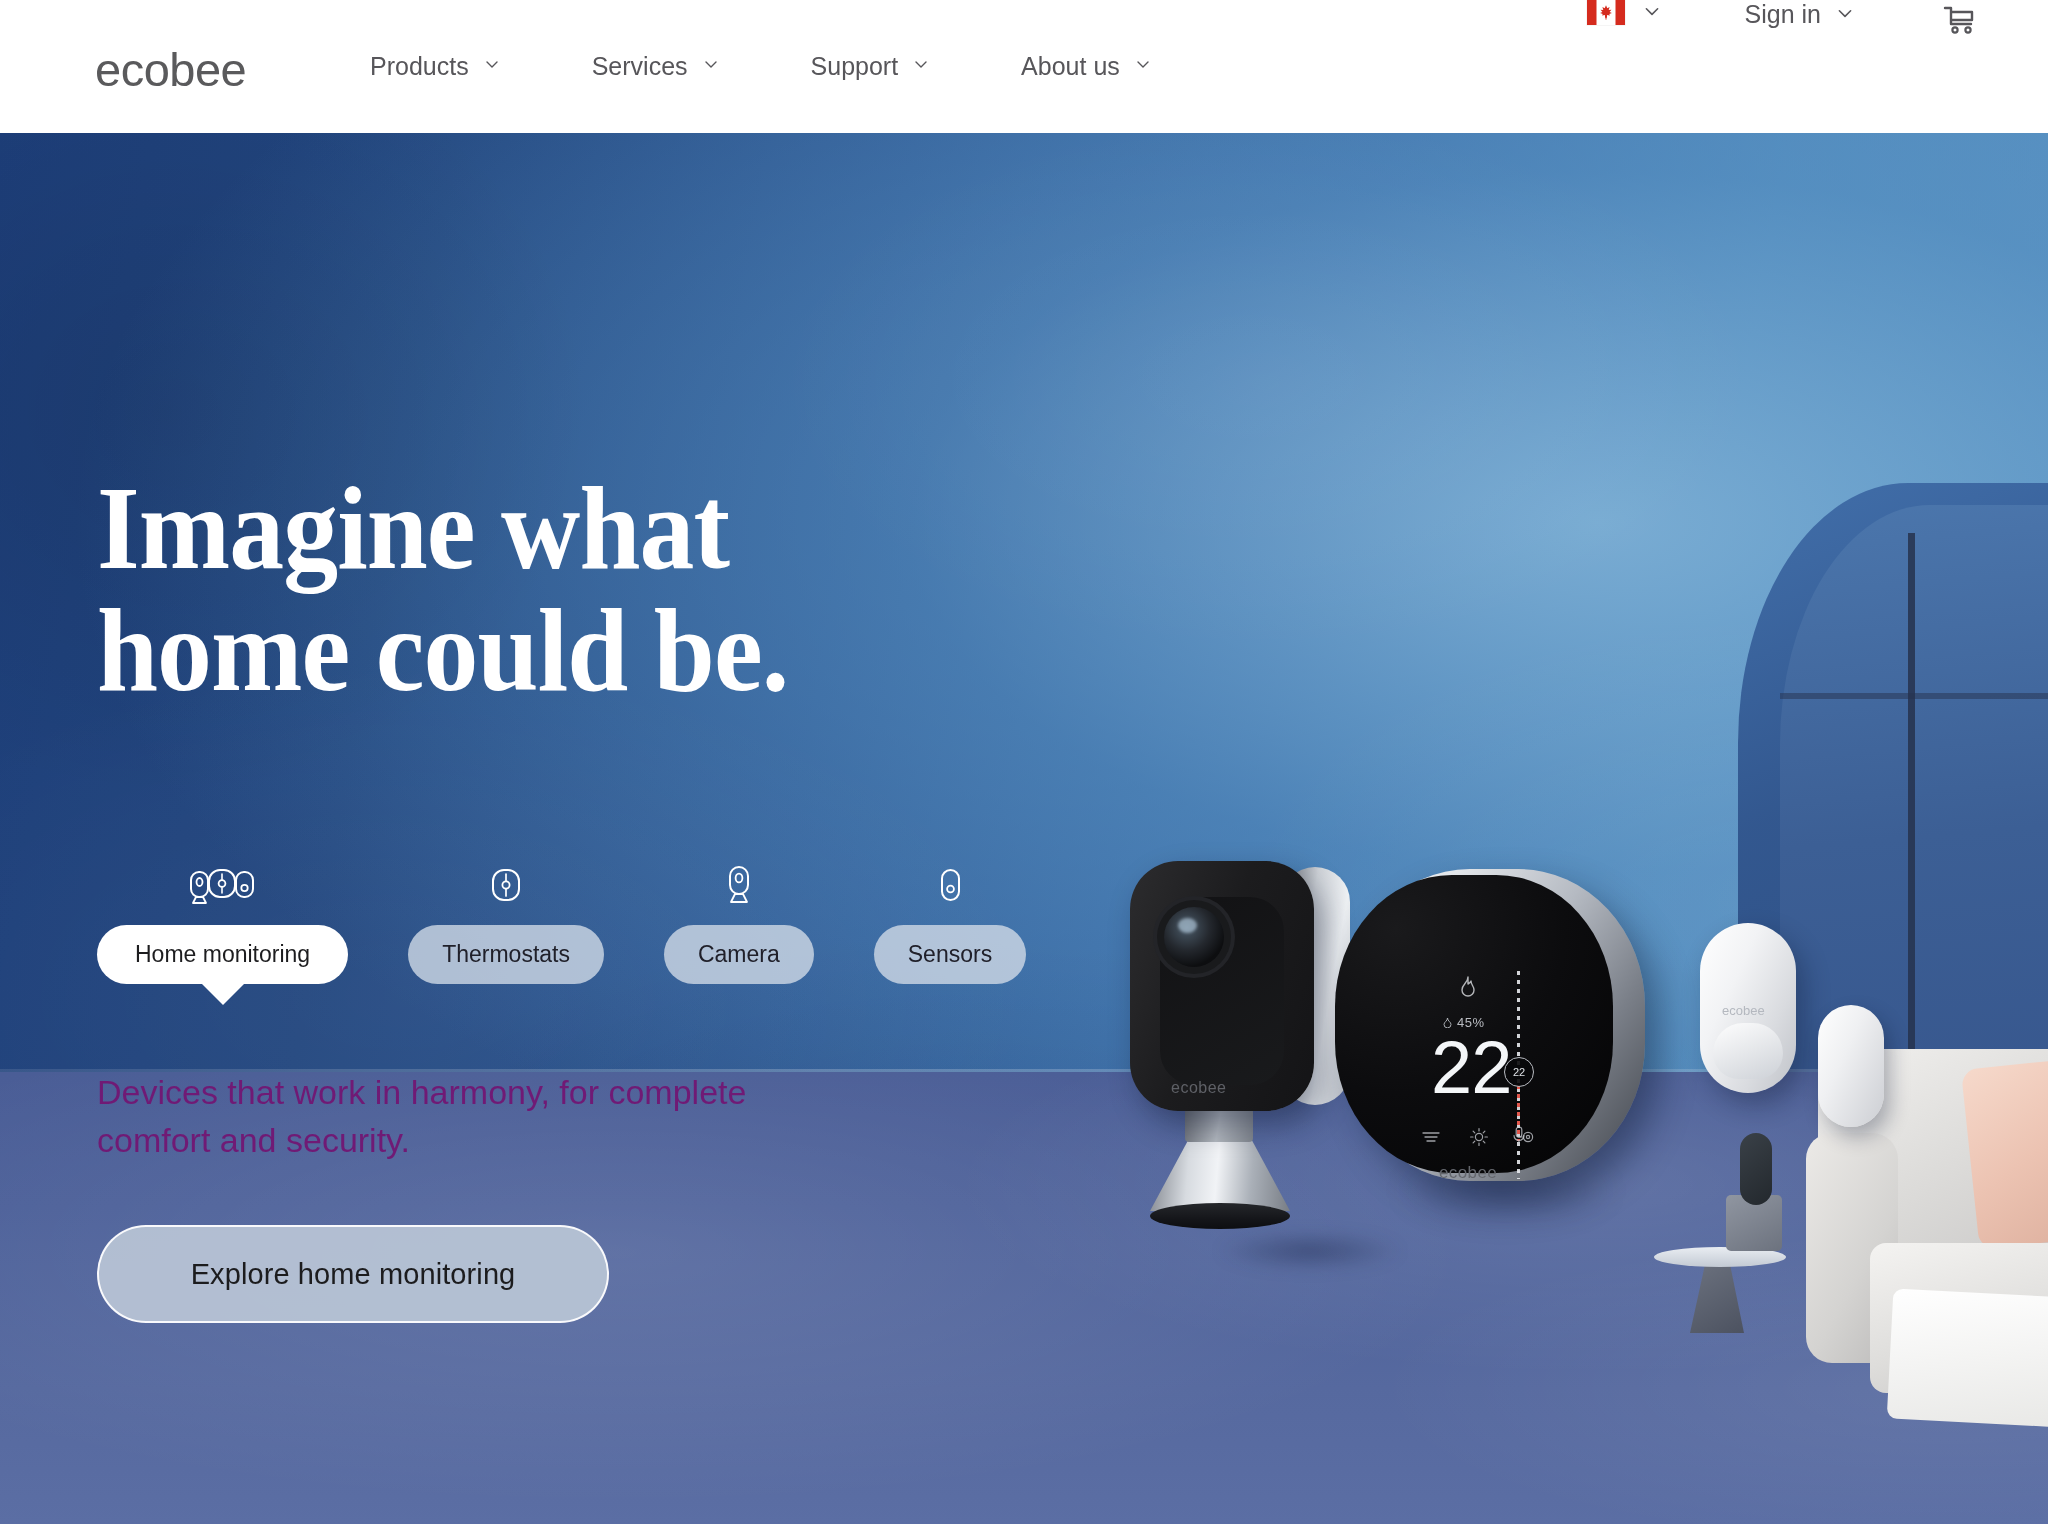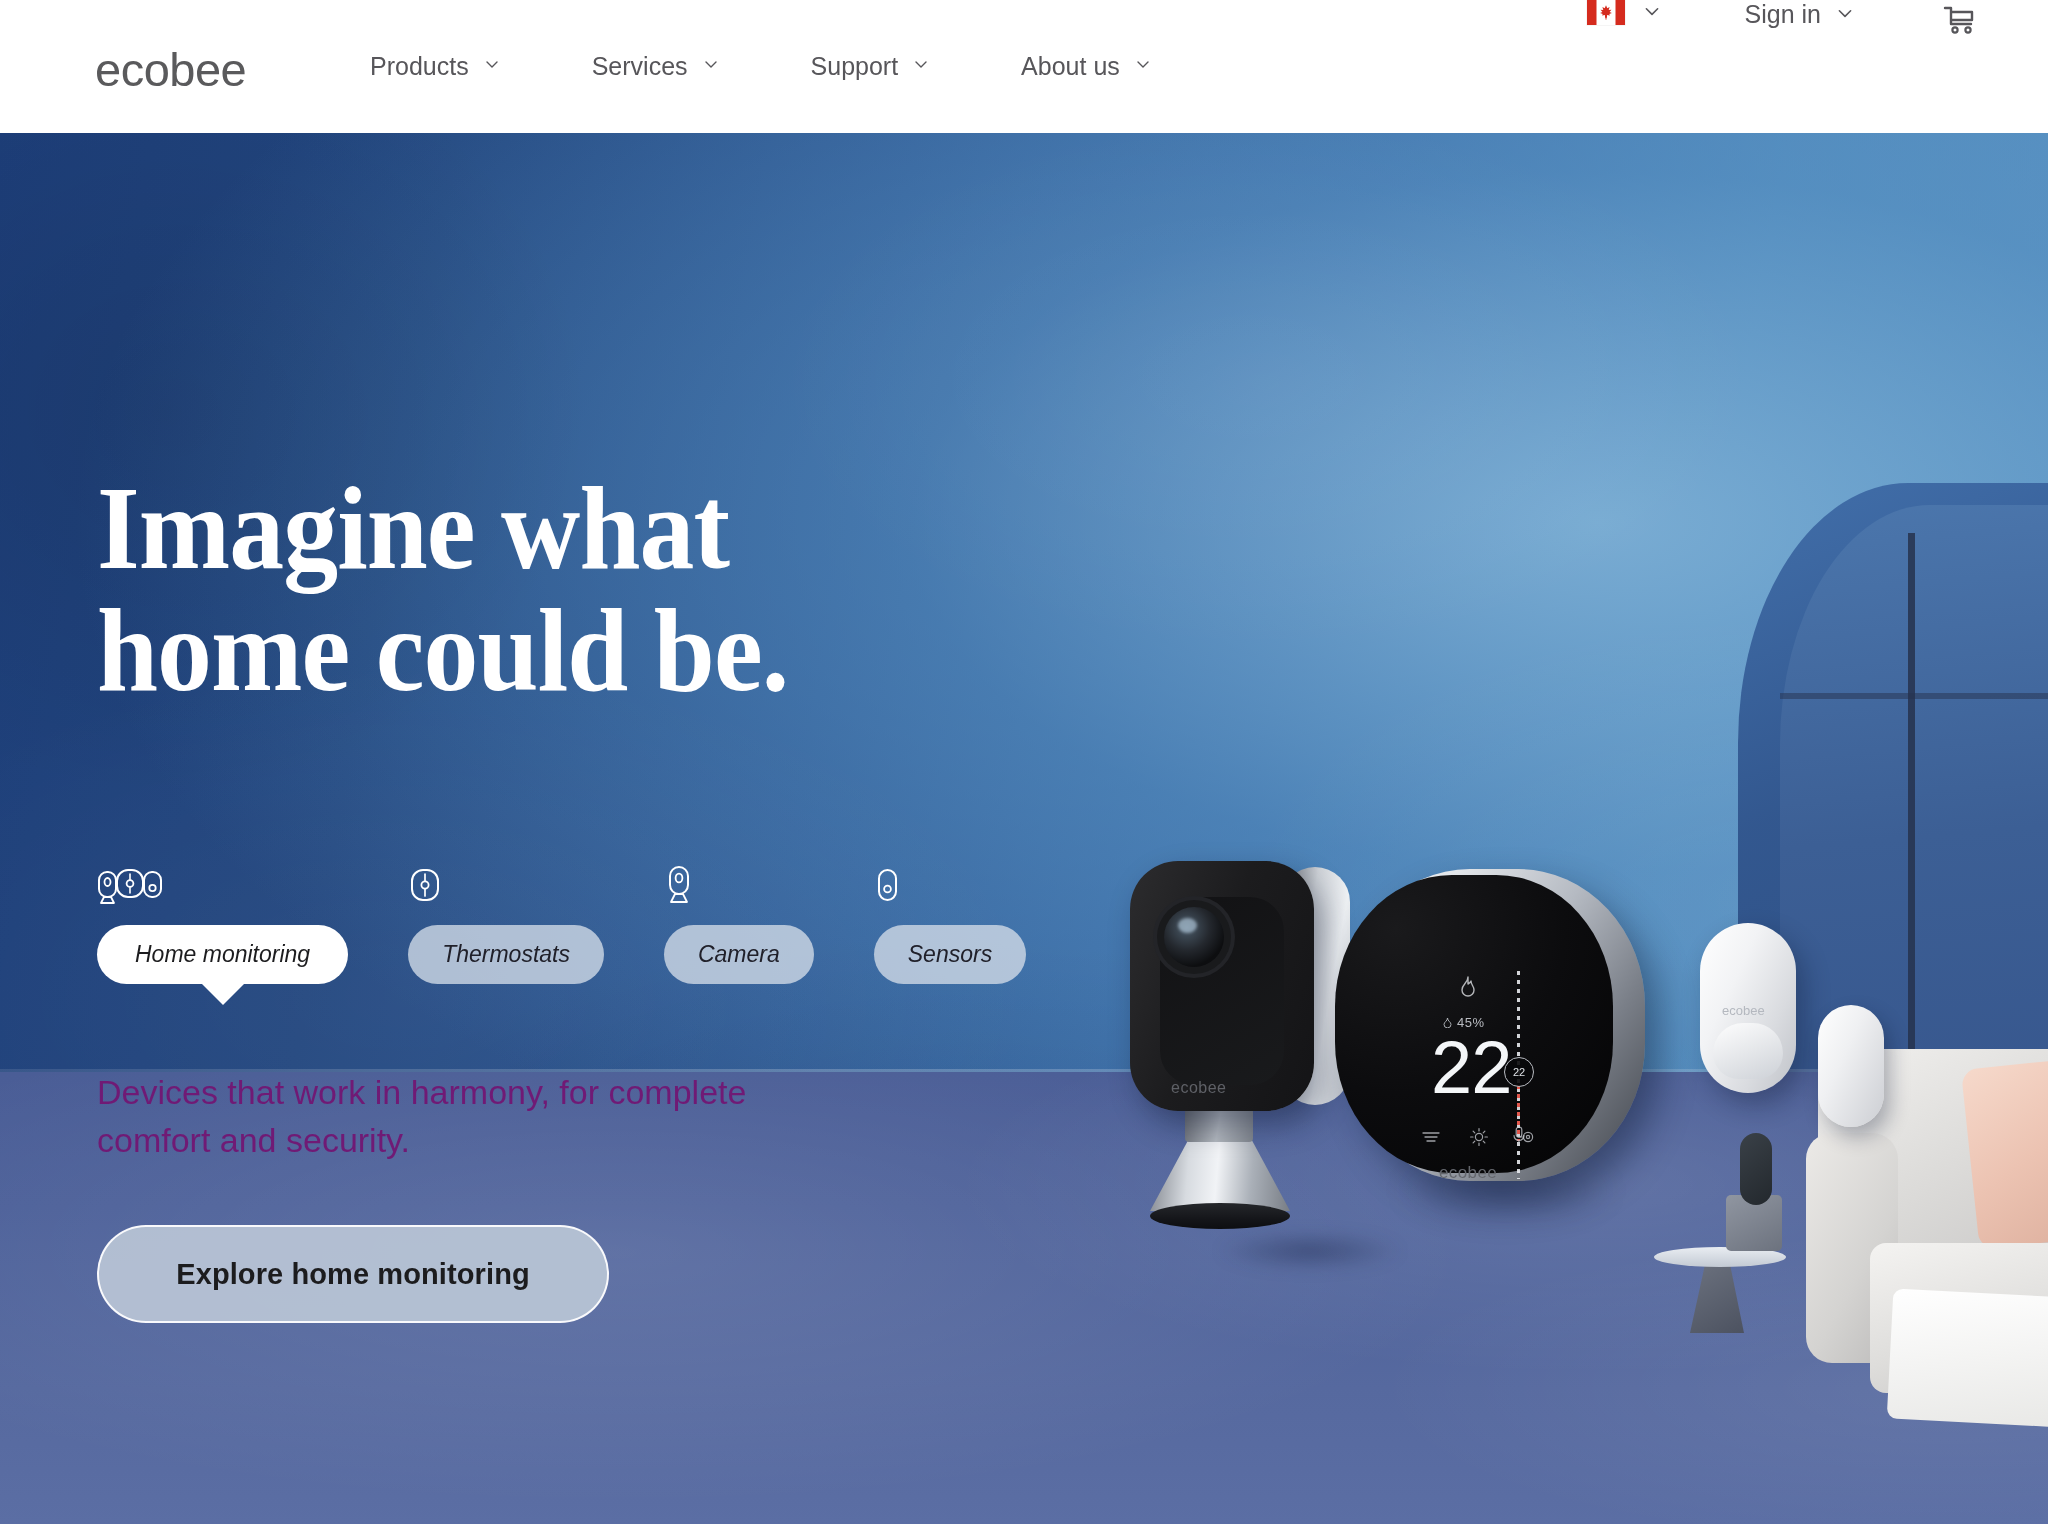--- a/index.html
+++ b/index.html
@@ -144,22 +144,22 @@
     white-space:pre-line;
   }
 
   
   .pillbar {
     position:absolute; left:97px; top:728px;
     display:flex; align-items:flex-end; gap:0;
     z-index:14;
   }
   .pill-wrap {
-    display:flex; flex-direction:column; align-items:flex-start;
-    margin-right:22px; position:relative;font-style:italic;
+    display:flex; flex-direction:column; align-items:center;
+    margin-right:22px; position:relative;
   }
   .pill-icon { height:46px; margin-bottom:18px; display:flex; align-items:flex-end; }
   .pill {
     border-radius:60px;
     padding:18px 34px; height:59px;
     display:flex; align-items:center; justify-content:center;
     font-size:23px; color:#1d1d1f;
     cursor:pointer; white-space:nowrap;
     position:relative;
   }
@@ -175,21 +175,21 @@
   }
 
   
   .cta {
     position:absolute; left:97px; top:1092px;
     width:512px; height:98px;
     border-radius:60px;
     background:rgba(186,197,214,0.92);
     border:2.5px solid rgba(255,255,255,0.92);
     display:flex; align-items:center; justify-content:center;
-    font-size:29px; font-weight:700; color:#1c1c1e;
+    font-size:29px; font-weight:400; color:#1c1c1e;
     letter-spacing:0.1px;
     cursor:pointer; z-index:14;
   }
 
   
   .products { position:absolute; inset:0; z-index:8; }
 
   
   .cam { position:absolute; left:1130px; top:728px; width:280px; height:380px; }
   .cam-body {

